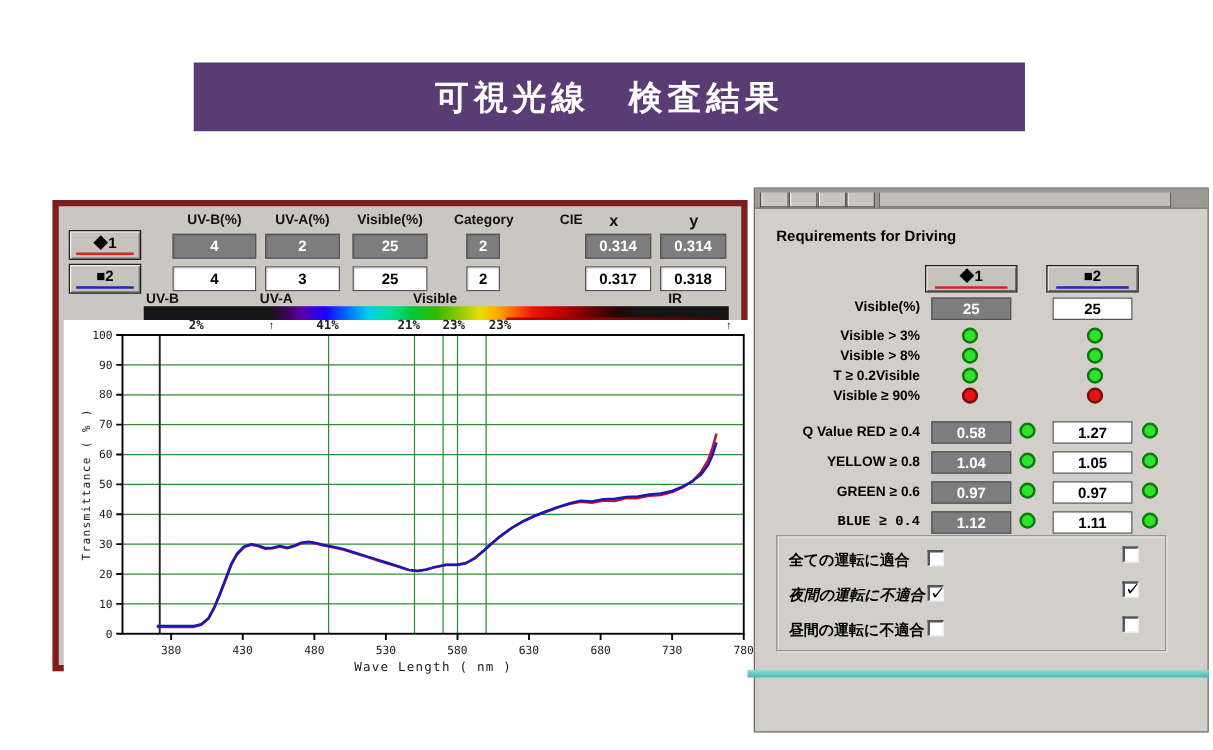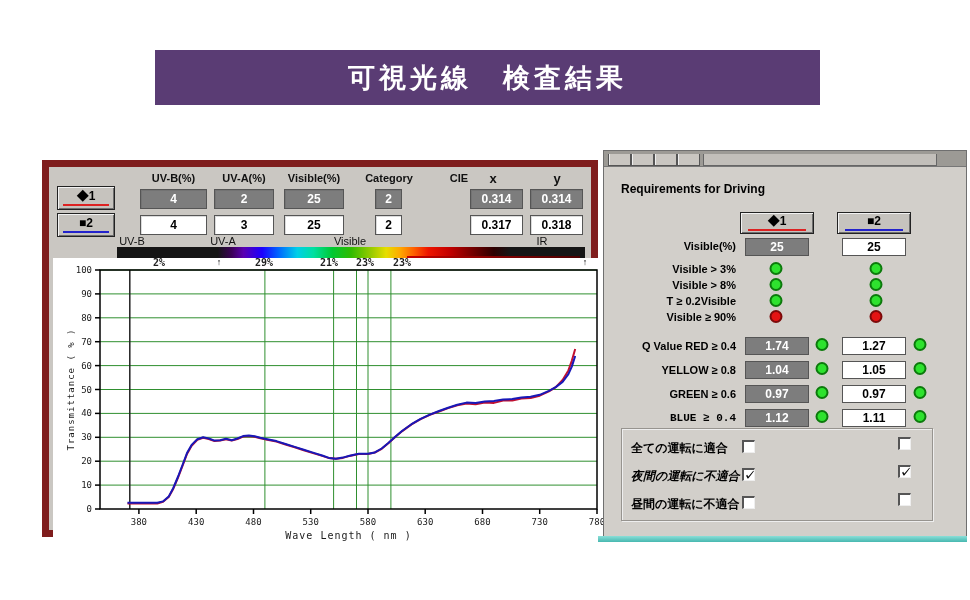--- a/index.html
+++ b/index.html
@@ -7,53 +7,53 @@
        font-family:"Liberation Sans",sans-serif;-webkit-font-smoothing:antialiased;}
   .abs{position:absolute;}
 
   
   #banner{left:155px;top:50px;width:665px;height:55px;background:#5a3c74;
           display:flex;align-items:center;justify-content:center;}
   #banner .t{color:#fff;font-size:27px;font-weight:bold;letter-spacing:4px;}
 
   
   #lpanel{left:42px;top:160px;width:556px;height:377px;background:#cac7c2;
-          border:7px solid #7f1d1d;box-sizing:border-box;}
+          border:5px solid #7f1d1d;box-sizing:border-box;}
   .hdr{font-size:11px;font-weight:bold;color:#111;text-align:center;}
   .rowbtn{box-sizing:border-box;width:58px;height:24px;background:#c6c3be;
           border:1px solid #222;box-shadow:inset 1px 1px 0 #f2f2f2,inset -1px -1px 0 #6e6e6e;
           display:flex;flex-direction:column;align-items:center;justify-content:center;cursor:default;}
   .rowbtn .lab{font-size:12px;font-weight:bold;line-height:12px;color:#000;}
   .rowbtn .ul{width:46px;height:2px;margin-top:2px;}
   .cell{box-sizing:border-box;height:20px;border:1px solid #555;
         box-shadow:inset 1px 1px 0 #4a4a4a33;display:flex;align-items:center;justify-content:center;
         font-size:12px;font-weight:bold;}
   .cell.dark{background:#7d7d7d;color:#fff;}
   .cell.lite{background:#fff;color:#000;}
-  .speclab{font-size:11px;font-weight:normal;color:#111;transform:translateX(-50%);}
+  .speclab{font-size:11px;font-weight:bold;color:#111;transform:translateX(-50%);}
   #specbar{left:68px;top:80px;width:468px;height:11px;
      background:linear-gradient(90deg,#151515 0%,#151515 21.5%,#3c0058 24.5%,#5a00b0 27%,
        #1b00ff 31%,#0066ff 34.5%,#00cfe8 38.5%,#00e0a0 42%,#00c832 46%,#30bb00 50%,
        #9ccc00 54.5%,#e6de00 57.5%,#ffa800 60.5%,#ff5e00 63.5%,#ee1500 66.5%,#c40000 71%,
        #740000 76%,#2e0000 80.5%,#151515 84%,#151515 100%);}
   #specbar .spec-underline{position:absolute;left:62%;bottom:0;width:37%;height:2px;
        background:linear-gradient(90deg,#c40000,#4a0000);}
   #whitebox{left:4px;top:91px;width:548px;height:282px;background:#fff;}
   .pct{font-size:10px;font-weight:bold;color:#222;transform:translateX(-50%);top:90px;
        font-family:"DejaVu Sans Mono",monospace;}
   .mark{font-size:9px;font-weight:bold;color:#000;top:90px;transform:translateX(-50%);}
 
   
   #chart text{font-family:"DejaVu Sans Mono",monospace;fill:#1a1a1a;}
   #chart .xlab,#chart .ylab{font-size:9px;}
   #chart .xtitle{font-size:10px;letter-spacing:1px;}
   #chart .ytitle{font-size:9px;letter-spacing:1px;}
 
   
-  #rpanel{left:603px;top:150px;width:364px;height:387px;background:#d2cfca;
+  #rpanel{left:603px;top:150px;width:364px;height:436px;background:#d2cfca;
           border:1px solid #6f6f6f;box-sizing:border-box;}
   #rtoolbar{left:0;top:0;width:362px;height:15px;background:#9c9a95;border-bottom:1px solid #777;}
   .tbtn{position:absolute;top:3px;height:11px;width:21px;background:#c9c6c1;
         border:1px solid #555;border-top:none;box-shadow:inset 1px 0 0 #eee;}
   .tbar{position:absolute;top:3px;height:11px;background:#c2bfba;border:1px solid #666;border-top:none;}
   #rq-head{left:17px;top:31px;font-size:12px;font-weight:bold;color:#000;}
   .colbtn{box-sizing:border-box;width:74px;height:22px;background:#c6c3be;
           border:1px solid #222;box-shadow:inset 1px 1px 0 #f2f2f2,inset -1px -1px 0 #6e6e6e;
           display:flex;flex-direction:column;align-items:center;justify-content:center;}
   .colbtn .lab{font-size:12px;font-weight:bold;line-height:11px;color:#000;}
@@ -119,21 +119,21 @@
   <span class="abs speclab" style="left:146px;top:68px;margin-left:28px;">UV-A</span>
   <span class="abs speclab" style="left:301px;top:68px;">Visible</span>
   <span class="abs speclab" style="left:493px;top:68px;">IR</span>
   <div class="abs" id="specbar">
     <div class="spec-underline"></div>
   </div>
 
   <div class="abs" id="whitebox"></div>
 
   <span class="abs pct" style="left:110px;">2%</span>
-  <span class="abs pct" style="left:215px;">29%</span>
+  <span class="abs pct" style="left:215px;">41%</span>
   <span class="abs pct" style="left:280px;">21%</span>
   <span class="abs pct" style="left:316px;">23%</span>
   <span class="abs pct" style="left:353px;">23%</span>
   <span class="abs mark" style="left:170px;">↑</span>
   <span class="abs mark" style="left:536px;">↑</span>
 
   <svg id="chart" class="abs" style="left:13px;top:95px;" width="543" height="282">
       <line x1="38" x2="535" y1="223.1" y2="223.1" stroke="#2f8f2f" stroke-width="1"></line>
       <line x1="38" x2="535" y1="199.2" y2="199.2" stroke="#2f8f2f" stroke-width="1"></line>
       <line x1="38" x2="535" y1="175.3" y2="175.3" stroke="#2f8f2f" stroke-width="1"></line>
@@ -233,21 +233,21 @@
 
   <span class="abs rlabel" style="left:10px;top:144px;width:122px;">T ≥ 0.2Visible</span>
   <div class="abs dot dot-green" style="left:172px;top:143px;"></div>
   <div class="abs dot dot-green" style="left:272px;top:143px;"></div>
 
   <span class="abs rlabel" style="left:10px;top:160px;width:122px;">Visible ≥ 90%</span>
   <div class="abs dot dot-red" style="left:172px;top:159px;"></div>
   <div class="abs dot dot-red" style="left:272px;top:159px;"></div>
 
   <span class="abs rlabel" style="left:6px;top:189px;width:126px;">Q Value RED ≥ 0.4</span>
-  <div class="abs vcell dark" style="left:141px;top:186px;">1.74</div>
+  <div class="abs vcell dark" style="left:141px;top:186px;">0.58</div>
   <div class="abs dot dot-green" style="left:218px;top:187px;"></div>
   <div class="abs vcell lite" style="left:238px;top:186px;">1.27</div>
   <div class="abs dot dot-green" style="left:316px;top:187px;"></div>
 
   <span class="abs rlabel" style="left:6px;top:213px;width:126px;">YELLOW ≥ 0.8</span>
   <div class="abs vcell dark" style="left:141px;top:210px;">1.04</div>
   <div class="abs dot dot-green" style="left:218px;top:211px;"></div>
   <div class="abs vcell lite" style="left:238px;top:210px;">1.05</div>
   <div class="abs dot dot-green" style="left:316px;top:211px;"></div>
 

